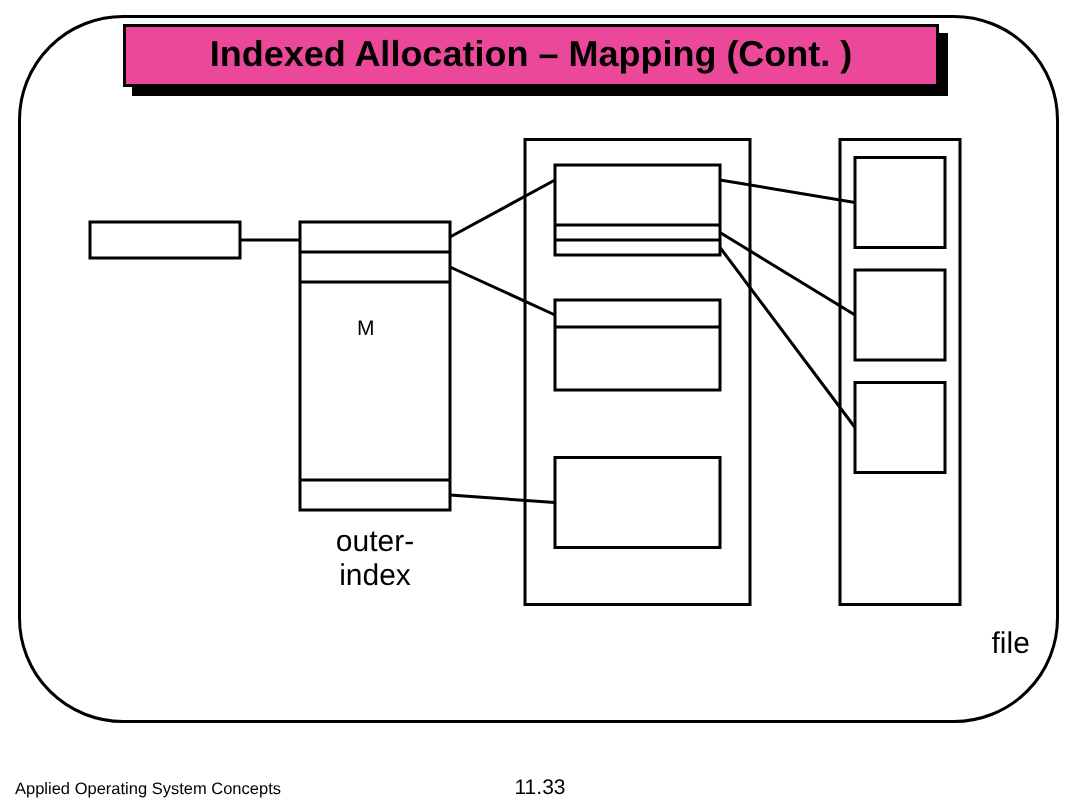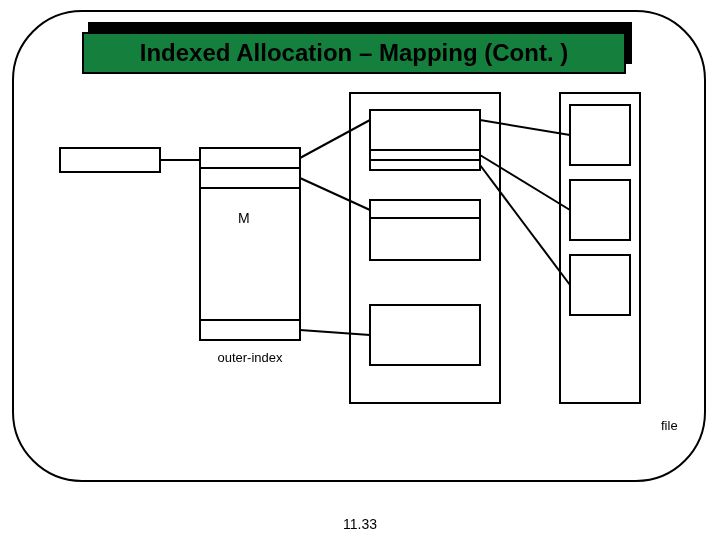--- a/index.html
+++ b/index.html
@@ -32,24 +32,24 @@
     position: absolute;
     left: 88px;
     top: 22px;
     width: 544px;
     height: 42px;
     background: #000;
   }
   .title-box {
     position: absolute;
     left: 82px;
-    top: 32px;
+    top: 16px;
     width: 544px;
     height: 42px;
-    background: #15803d;
+    background: #ec4899;
     border: 2px solid #000;
     box-sizing: border-box;
     display: flex;
     align-items: center;
     justify-content: center;
     text-align: right;
   }
   .title-text {
     font-size: 24px;
     font-weight: bold;
@@ -72,21 +72,21 @@
   
   .diagram {
     position: absolute;
     left: 0;
     top: 0;
     width: 720px;
     height: 540px;
   }
   .label {
     position: absolute;
-    font-size: 13px;
+    font-size: 20px;
     text-align: center;
   }
   .small-sym {
     position: absolute;
     font-size: 14px;
   }
 </style>
 </head>
 <body>
 
@@ -136,15 +136,16 @@
     <line x1="480" y1="120" x2="570" y2="135" stroke="#000" stroke-width="2"></line>
     <line x1="480" y1="155" x2="570" y2="210" stroke="#000" stroke-width="2"></line>
     <line x1="480" y1="165" x2="570" y2="285" stroke="#000" stroke-width="2"></line>
   </svg>
 
   <div class="small-sym" style="left:238px; top:210px;">M</div>
 
   <div class="label" style="left:200px; top:350px; width:100px;">outer-index</div>
   <div class="label" style="left:644px; top:418px; width:40px; text-align:left;margin-left:17px;">file</div>
 
+  <div class="footer-left">Applied Operating System Concepts</div>
   <div class="slide-number">11.33</div>
 
 </div>
 
 </body></html>

